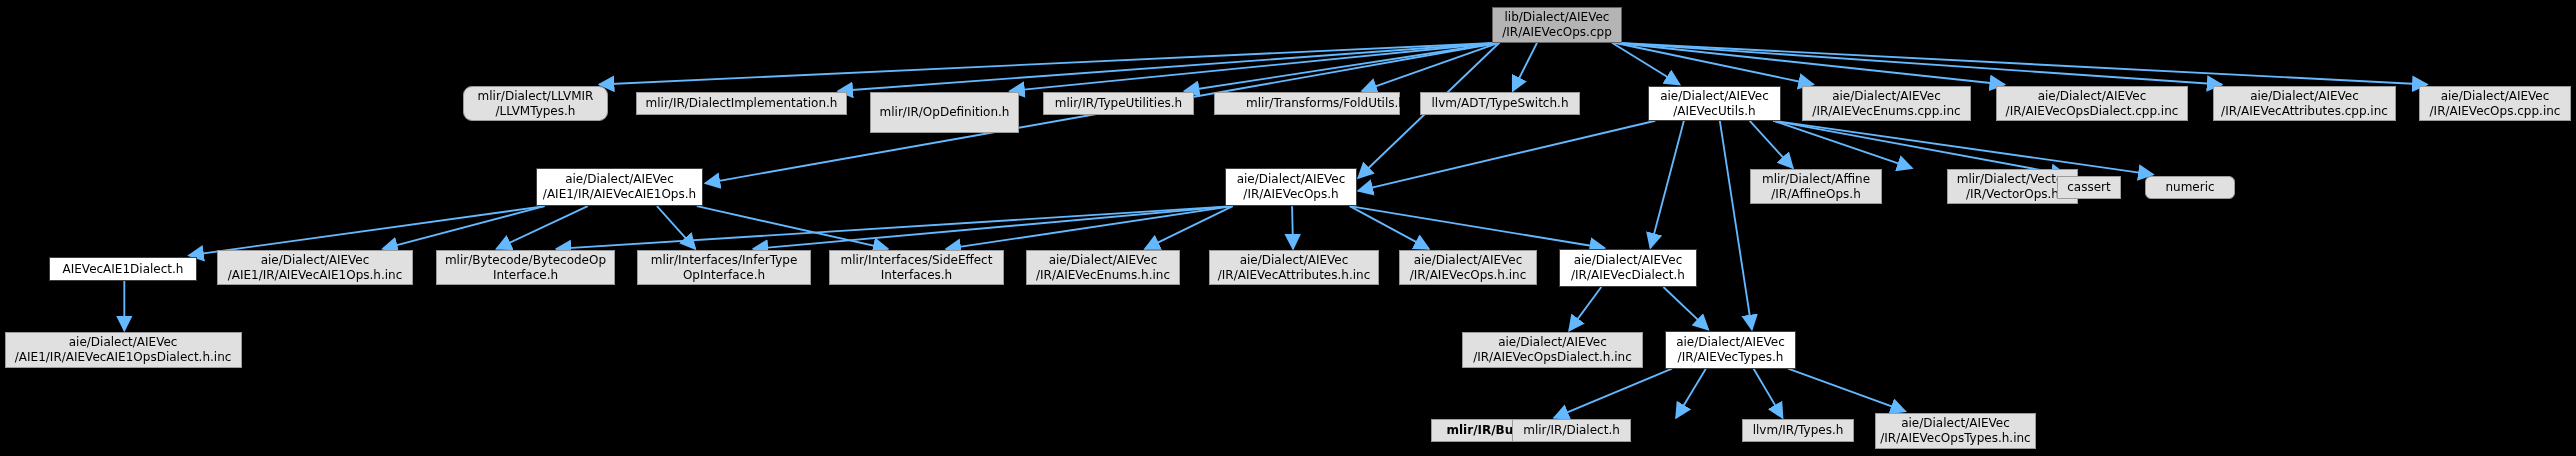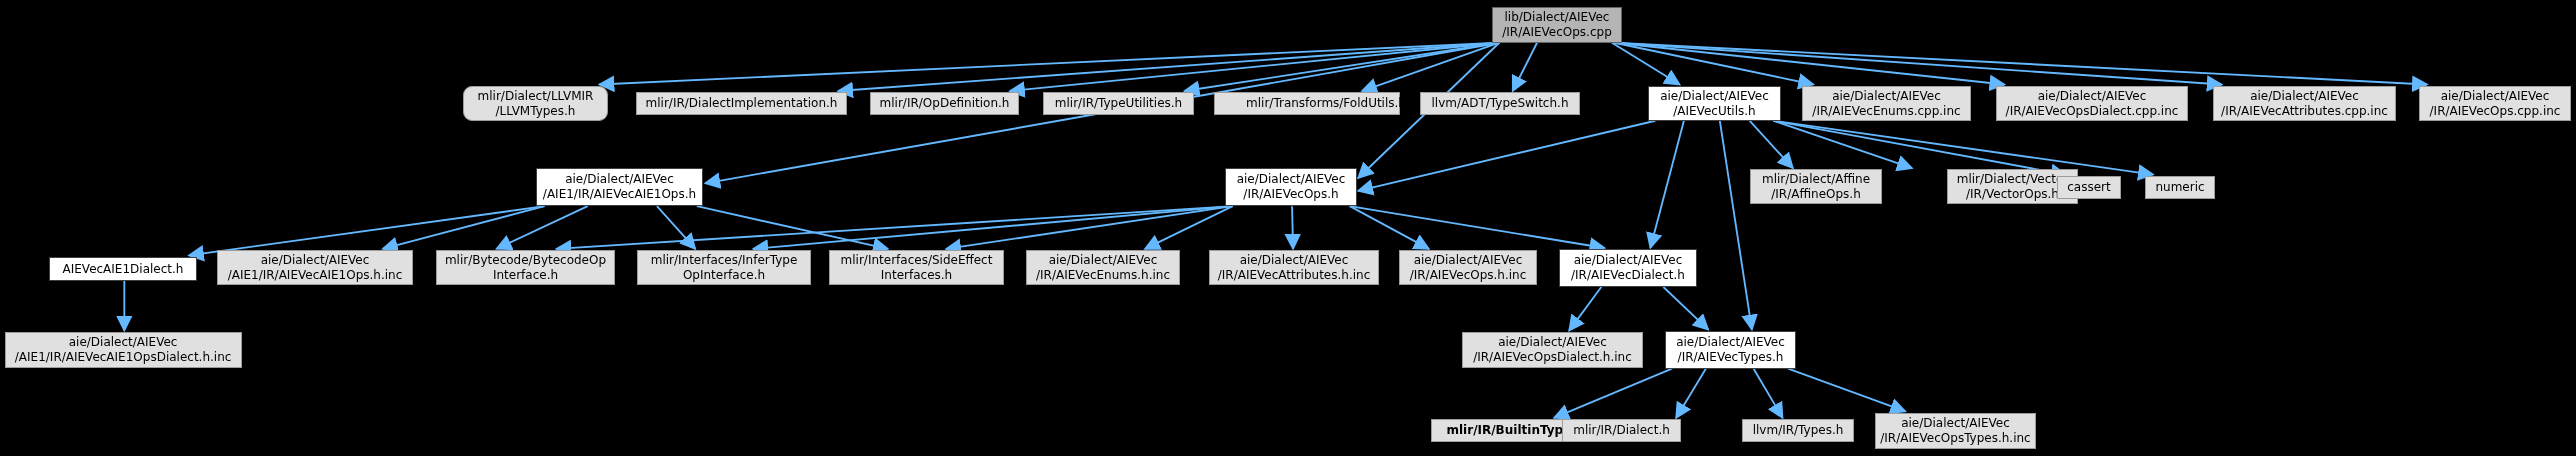--- a/index.html
+++ b/index.html
@@ -61,21 +61,21 @@
       <line x1="1835.425" y1="397" x2="1803.39" y2="450" stroke="#63b8ff" stroke-width="2" marker-end="url(#arrowhead)"></line>
       <line x1="1886.875" y1="397" x2="1918.05" y2="450" stroke="#63b8ff" stroke-width="2" marker-end="url(#arrowhead)"></line>
       <line x1="1924" y1="397" x2="2050.26" y2="443" stroke="#63b8ff" stroke-width="2" marker-end="url(#arrowhead)"></line>
     </svg>
   <div id="graph">
       <div class="node current" style="left: 1492px; top: 6.5px; width: 130px; height: 36px;">lib/Dialect/AIEVec
 /IR/AIEVecOps.cpp</div>
       <div class="node external" style="left: 463px; top: 86px; width: 145px; height: 35px; border-radius: 9px;">mlir/Dialect/LLVMIR
 /LLVMTypes.h</div>
       <div class="node external" style="left: 636px; top: 92px; width: 211px; height: 23px;">mlir/IR/DialectImplementation.h</div>
-      <div class="node external" style="left: 870px; top: 92px; width: 149px; height: 23px;">mlir/IR/OpDefinition.h</div>
+      <div class="node external" style="left: 870px; top: 92px; width: 149px; height: 41px;">mlir/IR/OpDefinition.h</div>
       <div class="node external" style="left: 1043px; top: 92px; width: 151px; height: 23px;">mlir/IR/TypeUtilities.h</div>
       <div class="node external" style="left: 1214px; top: 92px; width: 186px; height: 23px; padding-left: 38px;">mlir/Transforms/FoldUtils.h</div>
       <div class="node external" style="left: 1420px; top: 92px; width: 160px; height: 23px;">llvm/ADT/TypeSwitch.h</div>
       <div class="node internal" style="left: 1648px; top: 86px; width: 133px; height: 35px;">aie/Dialect/AIEVec
 /AIEVecUtils.h</div>
       <div class="node external" style="left: 1802px; top: 86px; width: 169px; height: 35px;">aie/Dialect/AIEVec
 /IR/AIEVecEnums.cpp.inc</div>
       <div class="node external" style="left: 1996px; top: 86px; width: 192px; height: 35px;">aie/Dialect/AIEVec
 /IR/AIEVecOpsDialect.cpp.inc</div>
       <div class="node external" style="left: 2213px; top: 86px; width: 183px; height: 35px;">aie/Dialect/AIEVec
@@ -84,21 +84,21 @@
 /IR/AIEVecOps.cpp.inc</div>
       <div class="node internal" style="left: 536px; top: 168px; width: 167px; height: 38px;">aie/Dialect/AIEVec
 /AIE1/IR/AIEVecAIE1Ops.h</div>
       <div class="node internal" style="left: 1225px; top: 168px; width: 132px; height: 38px;">aie/Dialect/AIEVec
 /IR/AIEVecOps.h</div>
       <div class="node external" style="left: 1750px; top: 169px; width: 132px; height: 35px;">mlir/Dialect/Affine
 /IR/AffineOps.h</div>
       <div class="node external" style="left: 1903px; top: 169px; width: 131px; height: 35px; margin-left: 44px;">mlir/Dialect/Vector
 /IR/VectorOps.h</div>
       <div class="node external" style="left: 2057px; top: 176px; width: 64px; height: 23px;">cassert</div>
-      <div class="node external" style="left: 2145px; top: 176px; width: 70px; height: 23px;">numeric</div>
+      <div class="node external" style="left: 2145px; top: 176px; width: 90px; height: 23px; border-radius: 6px;">numeric</div>
       <div class="node internal" style="left: 49px; top: 257px; width: 148px; height: 24px;">AIEVecAIE1Dialect.h</div>
       <div class="node external" style="left: 217px; top: 250px; width: 196px; height: 35px;">aie/Dialect/AIEVec
 /AIE1/IR/AIEVecAIE1Ops.h.inc</div>
       <div class="node external" style="left: 436px; top: 250px; width: 179px; height: 35px;">mlir/Bytecode/BytecodeOp
 Interface.h</div>
       <div class="node external" style="left: 637px; top: 250px; width: 174px; height: 35px;">mlir/Interfaces/InferType
 OpInterface.h</div>
       <div class="node external" style="left: 829px; top: 250px; width: 175px; height: 35px;">mlir/Interfaces/SideEffect
 Interfaces.h</div>
       <div class="node external" style="left: 1026px; top: 250px; width: 154px; height: 35px;">aie/Dialect/AIEVec
@@ -109,19 +109,19 @@
 /IR/AIEVecOps.h.inc</div>
       <div class="node internal" style="left: 1559px; top: 249px; width: 138px; height: 38px;">aie/Dialect/AIEVec
 /IR/AIEVecDialect.h</div>
       <div class="node external" style="left: 4.6px; top: 332px; width: 237px; height: 36px;">aie/Dialect/AIEVec
 /AIE1/IR/AIEVecAIE1OpsDialect.h.inc</div>
       <div class="node external" style="left: 1462px; top: 332px; width: 181px; height: 36px;">aie/Dialect/AIEVec
 /IR/AIEVecOpsDialect.h.inc</div>
       <div class="node internal" style="left: 1665px; top: 331px; width: 131px; height: 38px;">aie/Dialect/AIEVec
 /IR/AIEVecTypes.h</div>
       <div class="node external" style="left: 1431px; top: 419px; width: 176px; height: 23px; font-weight: bold;">mlir/IR/BuiltinTypes.h</div>
-      <div class="node external" style="left: 1562px; top: 419px; width: 119px; height: 23px;">mlir/IR/Dialect.h</div>
+      <div class="node external" style="left: 1512px; top: 419px; width: 119px; height: 23px;">mlir/IR/Dialect.h</div>
       <div class="node external" style="left: 1742px; top: 419px; width: 112px; height: 23px;">llvm/IR/Types.h</div>
       <div class="node external" style="left: 1875px; top: 413px; width: 161px; height: 36px;">aie/Dialect/AIEVec
 /IR/AIEVecOpsTypes.h.inc</div>
     </div>
 </div>
 
 
 </body></html>

